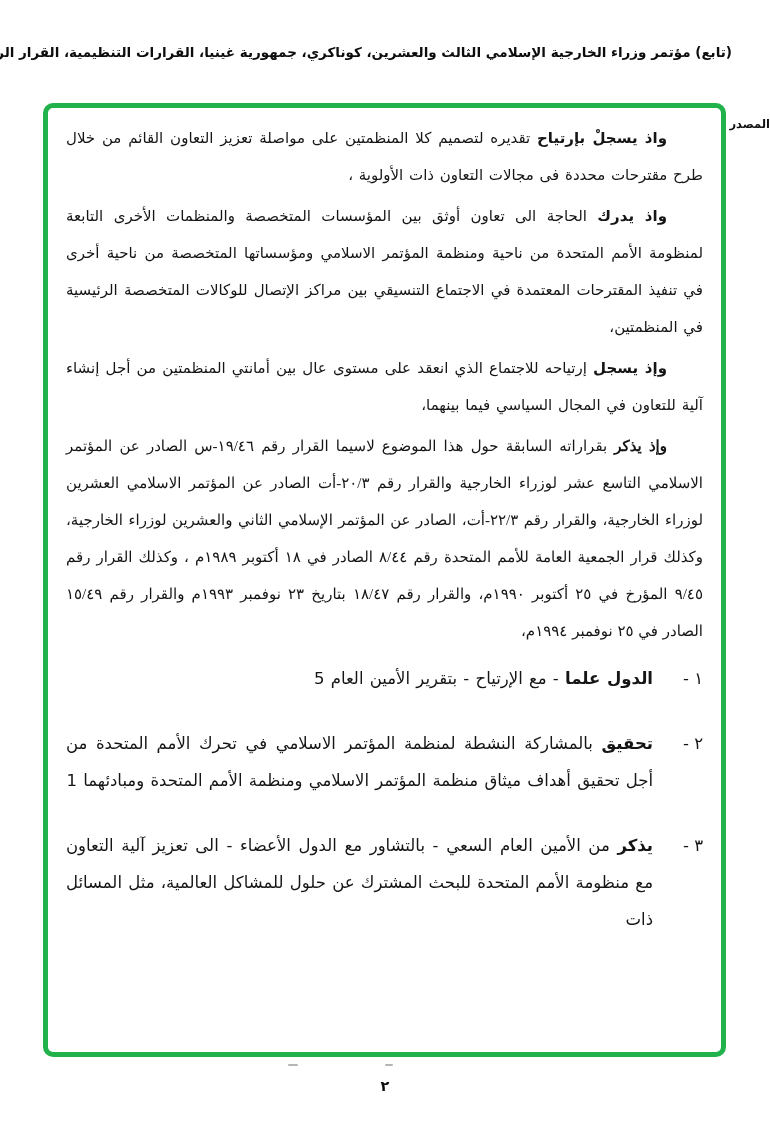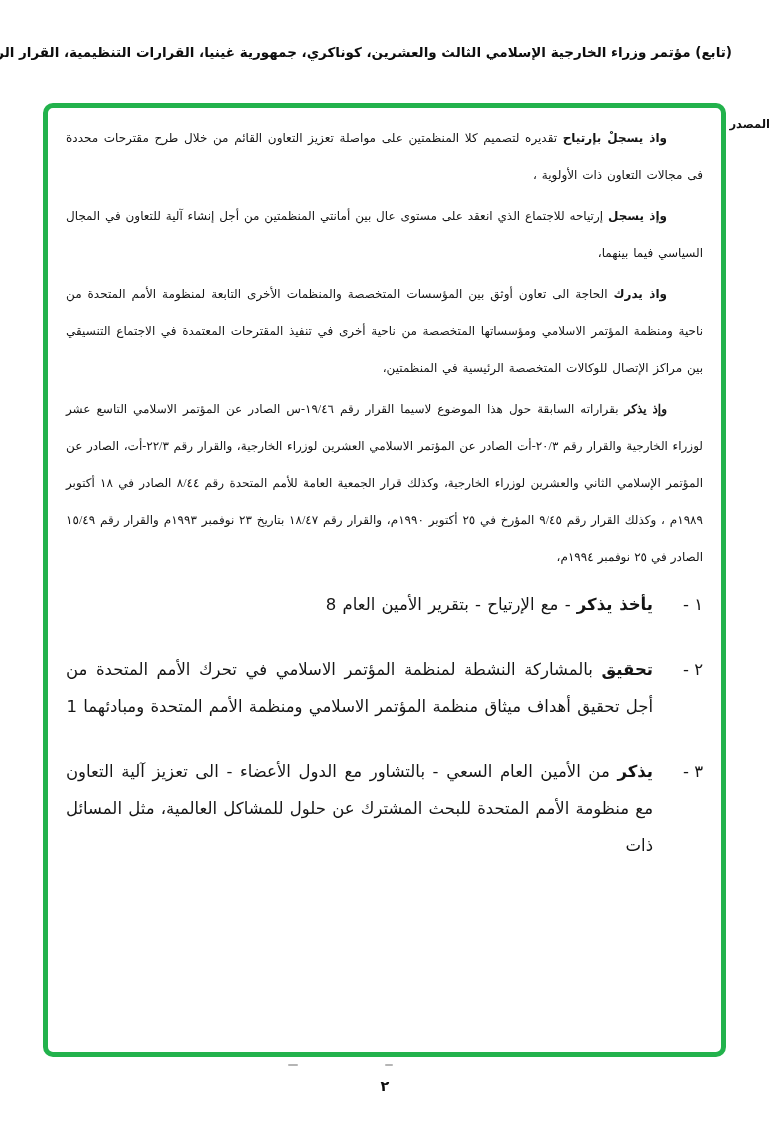--- a/index.html
+++ b/index.html
@@ -44,21 +44,21 @@
     right: 44px;
     width: 683px;
     height: 954px;
     border: 5px solid var(--green, #22b24c);
     border-radius: 10px;
     padding: 12px 18px 0 18px;
     background: #fff;
     overflow: hidden;
   }
   .para {
-    font-size: 12px;
+    font-size: 15px;
     line-height: 37px;
     text-align: justify;
     text-indent: 36px;
     margin-bottom: 4px;
     word-spacing: 1px;
   }
   .para:last-of-type { margin-bottom: 10px; font-family: Liberation Serif, serif; }
   .lead { font-weight: bold; }
   .items { margin-top: 8px; }
   .item {
@@ -105,38 +105,38 @@
   <span class="src-label">المصدر :</span><span>منظمة المؤتمر الاسلامى، جدة</span>
 </div>
 
 <div class="doc-box">
 
   <p class="para">
     <span class="lead">واذ يسجلْ بإرتياح</span><span> تقديره لتصميم كلا المنظمتين على مواصلة تعزيز التعاون القائم من خلال طرح مقترحات محددة فى مجالات التعاون ذات الأولوية ،</span>
   </p>
 
   <p class="para">
-    <span class="lead">وإذ يسجل</span><span> إرتياحه للاجتماع الذي انعقد على مستوى عال بين أمانتي المنظمتين من أجل إنشاء آلية للتعاون في المجال السياسي فيما بينهما،</span>
+    <span class="lead">واذ يدرك</span><span> الحاجة الى تعاون أوثق بين المؤسسات المتخصصة والمنظمات الأخرى التابعة لمنظومة الأمم المتحدة من ناحية ومنظمة المؤتمر الاسلامي ومؤسساتها المتخصصة من ناحية أخرى في تنفيذ المقترحات المعتمدة في الاجتماع التنسيقي بين مراكز الإتصال للوكالات المتخصصة الرئيسية في المنظمتين،</span>
   </p>
 
   <p class="para">
-    <span class="lead">واذ يدرك</span><span> الحاجة الى تعاون أوثق بين المؤسسات المتخصصة والمنظمات الأخرى التابعة لمنظومة الأمم المتحدة من ناحية ومنظمة المؤتمر الاسلامي ومؤسساتها المتخصصة من ناحية أخرى في تنفيذ المقترحات المعتمدة في الاجتماع التنسيقي بين مراكز الإتصال للوكالات المتخصصة الرئيسية في المنظمتين،</span>
+    <span class="lead">وإذ يسجل</span><span> إرتياحه للاجتماع الذي انعقد على مستوى عال بين أمانتي المنظمتين من أجل إنشاء آلية للتعاون في المجال السياسي فيما بينهما،</span>
   </p>
 
 
   <p class="para">
     <span class="lead">وإذ يذكر</span><span> بقراراته السابقة حول هذا الموضوع لاسيما القرار رقم ١٩/٤٦-س الصادر عن المؤتمر الاسلامي التاسع عشر لوزراء الخارجية والقرار رقم ٢٠/٣-أت الصادر عن المؤتمر الاسلامي العشرين لوزراء الخارجية، والقرار رقم ٢٢/٣-أت، الصادر عن المؤتمر الإسلامي الثاني والعشرين لوزراء الخارجية، وكذلك قرار الجمعية العامة للأمم المتحدة رقم ٨/٤٤ الصادر في ١٨ أكتوبر ١٩٨٩م ، وكذلك القرار رقم ٩/٤٥ المؤرخ في ٢٥ أكتوبر ١٩٩٠م، والقرار رقم ١٨/٤٧ بتاريخ ٢٣ نوفمبر ١٩٩٣م والقرار رقم ١٥/٤٩ الصادر في ٢٥ نوفمبر ١٩٩٤م،</span>
   </p>
 
   <div class="items">
 
     <div class="item">
       <div class="item-num">١ -</div>
       <div class="item-body">
-        <span class="lead">يأخذ يذكر</span><span> - مع الإرتياح - بتقرير الأمين العام 8</span>
+        <span class="lead">الدول علما</span><span> - مع الإرتياح - بتقرير الأمين العام 5</span>
       </div>
     </div>
 
     <div class="item">
       <div class="item-num">٢ -</div>
       <div class="item-body">
         <span class="lead">تحقيق</span><span> بالمشاركة النشطة لمنظمة المؤتمر الاسلامي في تحرك الأمم المتحدة من أجل تحقيق أهداف ميثاق منظمة المؤتمر الاسلامي ومنظمة الأمم المتحدة ومبادئهما 1</span>
       </div>
     </div>
 

